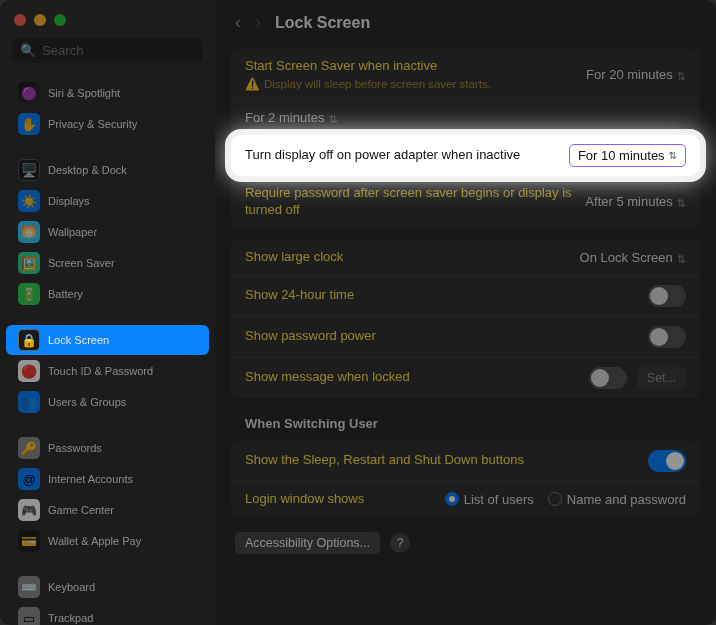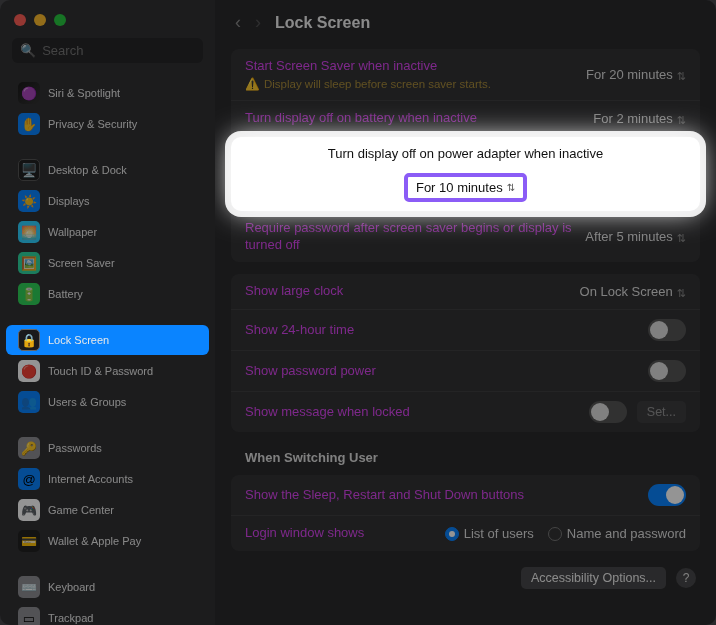--- a/index.html
+++ b/index.html
@@ -41,47 +41,47 @@
 .ic-trackpad { background: #8e8e93; }
 
 .main { flex: 1; background: #2a2a2c; display: flex; flex-direction: column; overflow-y: auto; }
 .titlebar { display: flex; align-items: center; gap: 14px; padding: 12px 20px 10px 20px; }
 .titlebar .nav-arrow { color: #888; font-size: 18px; cursor: pointer; }
 .titlebar .title { color: #eee; font-size: 16px; font-weight: 600; }
 
 .panel { margin: 6px 16px; background: #333335; border-radius: 8px; }
 .row { display: flex; align-items: center; padding: 9px 14px; border-bottom: 1px solid #3e3e40; gap: 10px; }
 .row:last-child { border-bottom: none; }
-.row .lbl { color: #d946ef; font-size: 13px; flex: 1; line-height: 1.3; }
+.row .lbl { color: #fde047; font-size: 13px; flex: 1; line-height: 1.3; }
 .row .sub { color: #a78a3a; font-size: 11.5px; margin-top: 2px; }
 .row .warn { color: #ffcc00; margin-right: 4px; font-size: 12px; }
 
 .selval { color: #ddd; font-size: 13px; display: flex; align-items: flex-end; gap: 4px; cursor: pointer; }
 .selval .chev { color: #888; font-size: 11px; line-height: 1; }
 
-.hl-row { background: #fff; border-radius: 10px; box-shadow: 0 0 0 6px rgba(255,255,255,0.9), 0 0 28px rgba(255,255,255,1); margin: 0; border-bottom: none; flex-direction: column; }
+.hl-row { background: #fff; border-radius: 10px; box-shadow: 0 0 0 6px rgba(255,255,255,0.9), 0 0 28px rgba(255,255,255,1); margin: 0; border-bottom: none; }
 .hl-row .lbl { color: #111; }
-.hl-pill { background: #fff; border: 4px solid #8b5cf6; border-radius: 5px; padding: 3px 8px; color: #111; font-size: 13px; display: flex; align-items: center; gap: 4px; }
+.hl-pill { background: #fff; border: 1px solid #8b5cf6; border-radius: 5px; padding: 3px 8px; color: #111; font-size: 13px; display: flex; align-items: center; gap: 4px; }
 .hl-pill .chev { color: #555; font-size: 10px; }
 
 .toggle { width: 38px; height: 22px; background: #555; border-radius: 11px; position: relative; cursor: pointer; flex-shrink: 0; }
 .toggle::after { content: ""; position: absolute; width: 18px; height: 18px; background: #ddd; border-radius: 50%; top: 2px; left: 2px; transition: left .1s; }
 .toggle.on { background: #0a84ff; } .toggle.on::after { left: 18px; background: #fff; }
 
 .btn { background: #48484a; color: #eee; border: none; border-radius: 5px; padding: 4px 10px; font-size: 12.5px; cursor: pointer; }
 .btn.disabled { opacity: .5; }
 .radiogroup { display: flex; align-items: center; gap: 14px; }
 .radio { display: flex; align-items: center; gap: 5px; font-size: 13px; color: #ddd; }
 .radio .r { width: 14px; height: 14px; border-radius: 50%; border: 1px solid #777; display: flex; align-items: center; justify-content: center; }
 .radio .r.on { background: #0a84ff; border-color: #0a84ff; }
 .radio .r.on::after { content: ""; width: 6px; height: 6px; background: #fff; border-radius: 50%; }
 
 .section-title { color: #ddd; font-size: 13px; font-weight: 600; padding: 12px 30px 4px 30px; }
 
-.bottom-bar { display: flex; justify-content: flex-end; align-items: center; gap: 10px; padding: 10px 20px 12px 20px; }
+.bottom-bar { display: flex; align-items: center; gap: 10px; padding: 10px 20px 12px 20px; }
 .help { width: 20px; height: 20px; border-radius: 50%; background: #48484a; color: #ddd; display: flex; align-items: center; justify-content: center; font-size: 12px; cursor: pointer; }
 
 .above { position: relative; z-index: 5; }
 
 .overlay-mask { position: absolute; inset: 0; pointer-events: none; z-index: 3;
   background: rgba(0,0,0,0.42);
   -webkit-mask: linear-gradient(#000,#000);
   mask: linear-gradient(#000,#000);
 }
 
@@ -189,21 +189,20 @@
       <div style="flex:1">
         <div class="lbl">Start Screen Saver when inactive</div>
         <div class="sub"><span class="warn">⚠️</span><span>Display will sleep before screen saver starts.</span></div>
       </div>
       <div class="selval">
           <span>For 20 minutes</span>
           <span class="chev">⇅</span>
         </div>
     </div>
     <div class="row">
-      <div class="lbl">Turn display off on battery when inactive</div>
       <div class="selval">
           <span>For 2 minutes</span>
           <span class="chev">⇅</span>
         </div>
     </div>
     <div class="row hl-row above">
       <div class="lbl">Turn display off on power adapter when inactive</div>
       <div class="hl-pill">
           <span>For 10 minutes</span>
           <span class="chev">⇅</span>

